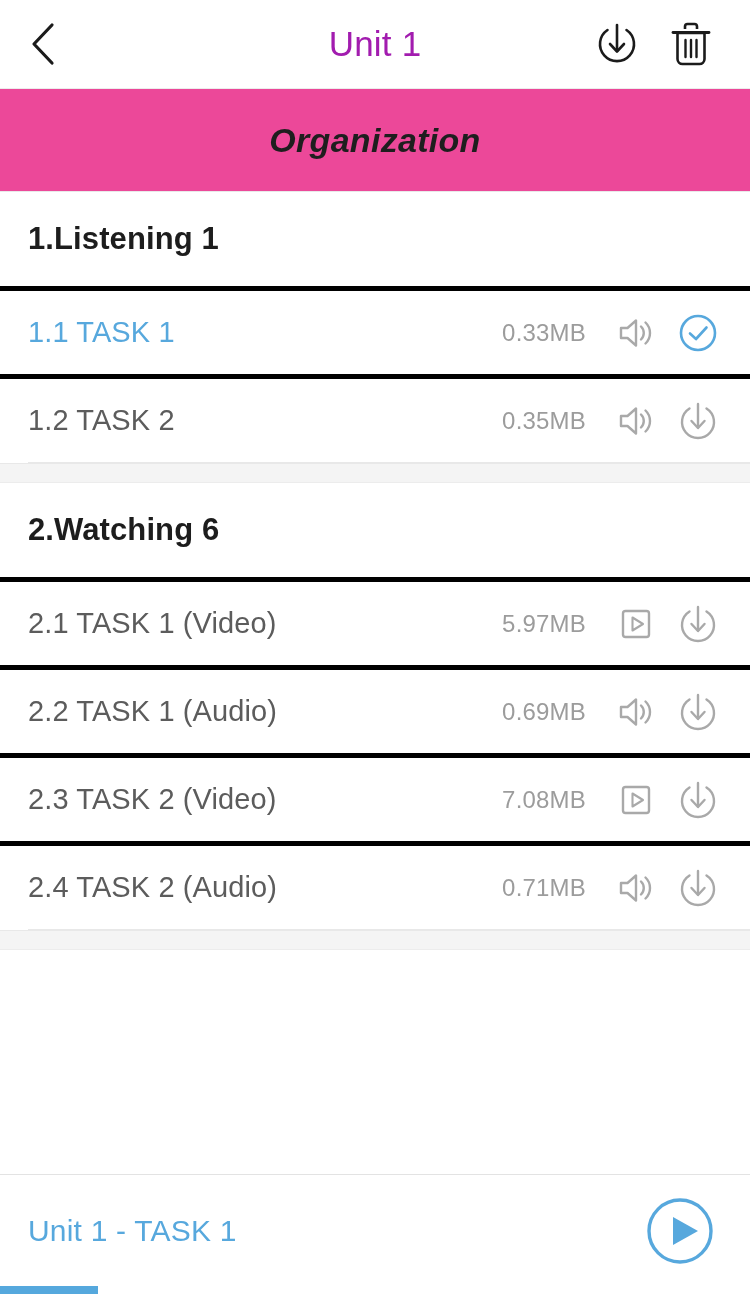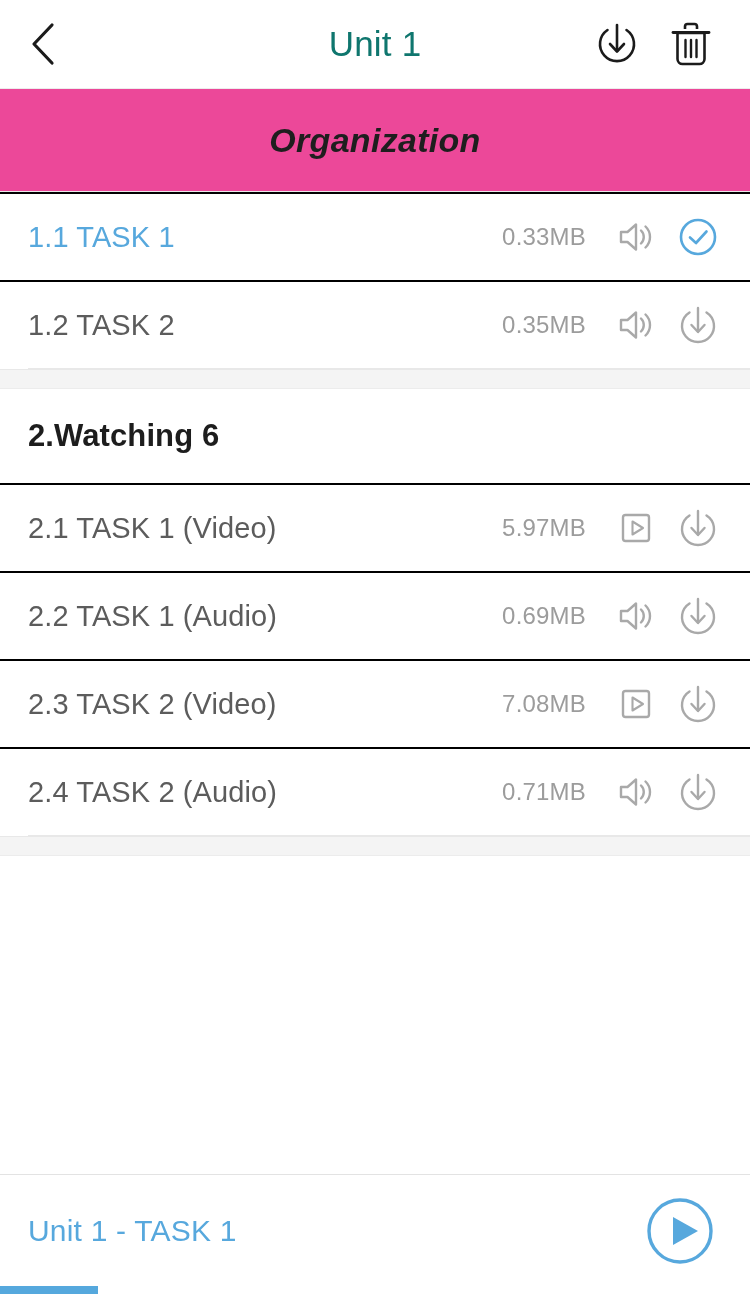--- a/index.html
+++ b/index.html
@@ -40,21 +40,21 @@
     cursor: pointer;
   }
   .nav-title {
     position: absolute;
     left: 0; right: 0;
     top: 0;
     height: 88px;
     line-height: 88px;
     text-align: center;
     font-size: 35px;
-    color: #0f766e;
+    color: #a21caf;
     letter-spacing: .2px;
     pointer-events: none;
   }
   .nav-actions {
     margin-left: auto;
     display: flex;
     align-items: center;
     padding-right: 22px;
     z-index: 2;
   }
@@ -109,21 +109,21 @@
     letter-spacing: .1px;
   }
 
   .row {
     height: 88px;
     display: flex;
     align-items: center;
     padding-left: 28px;
     padding-right: 24px;
     background: #ffffff;
-    border-top: 2px solid #000000;
+    border-top: 5px solid #000000;
     cursor: pointer;
     position: relative;
   }
   .row-title {
     font-size: 29px;
     color: #5c5c5c;
     letter-spacing: .1px;
     white-space: nowrap;
   }
   .row.active .row-title { color: #57a8dd; }
@@ -238,20 +238,23 @@
       </div>
     </div>
   </div>
 
   <div class="org-band">
     <div class="org-title">Organization</div>
   </div>
 
   <div class="content" id="list-root">
       <div class="section">
+        <div class="section-header">
+          <div class="section-header-text">1.Listening 1</div>
+        </div>
         <div class="row active">
           <div class="row-title">1.1 TASK 1</div>
           <div class="row-size">0.33MB</div>
           <div class="row-icon media">
             <svg width="44" height="44" viewBox="0 0 44 44">
               <path d="M7 17 h6.5 L22 9.5 v25 L13.5 27 H7 z" fill="none" stroke="#a9a9a9" stroke-width="2.4" stroke-linejoin="round"></path>
               <path d="M27 15.5 a9 9 0 0 1 0 13" fill="none" stroke="#a9a9a9" stroke-width="2.4" stroke-linecap="round"></path>
               <path d="M31.5 11.5 a14.5 14.5 0 0 1 0 21" fill="none" stroke="#a9a9a9" stroke-width="2.4" stroke-linecap="round"></path>
             </svg>
           </div>

